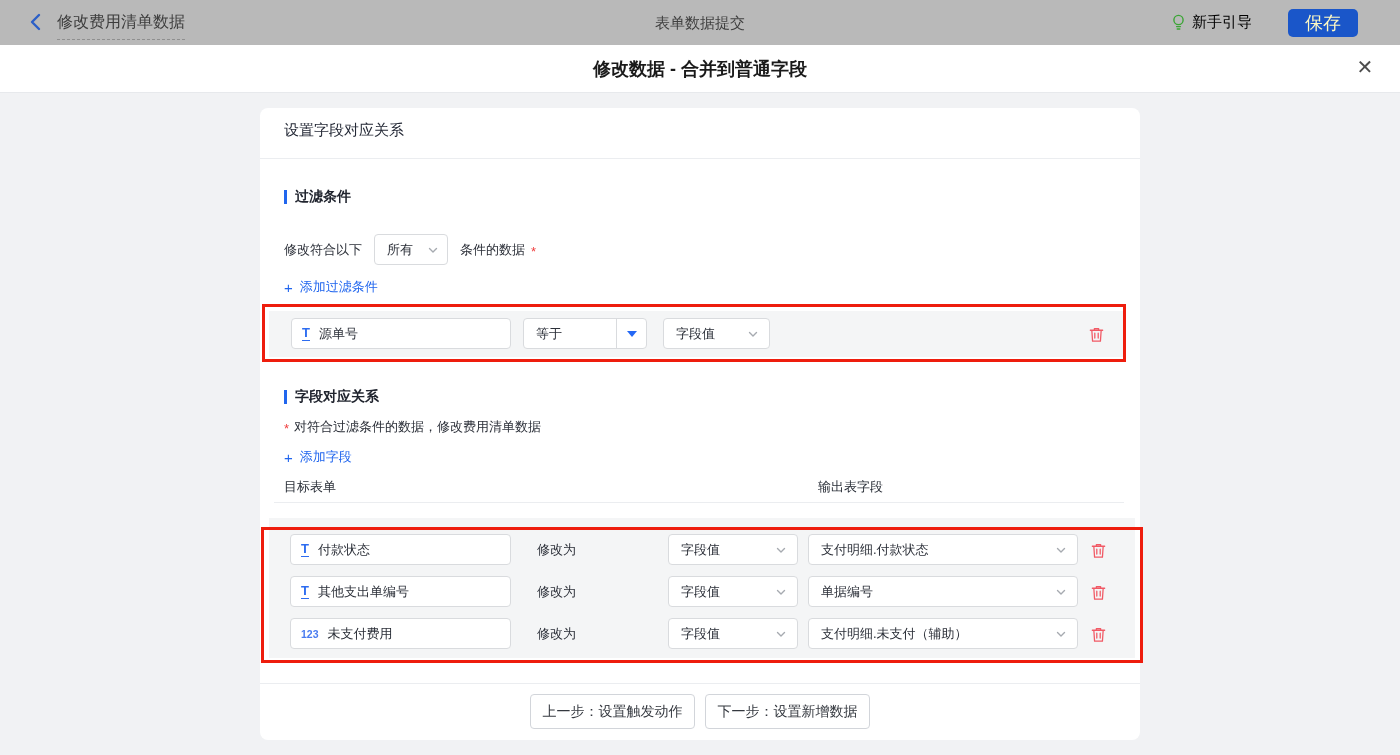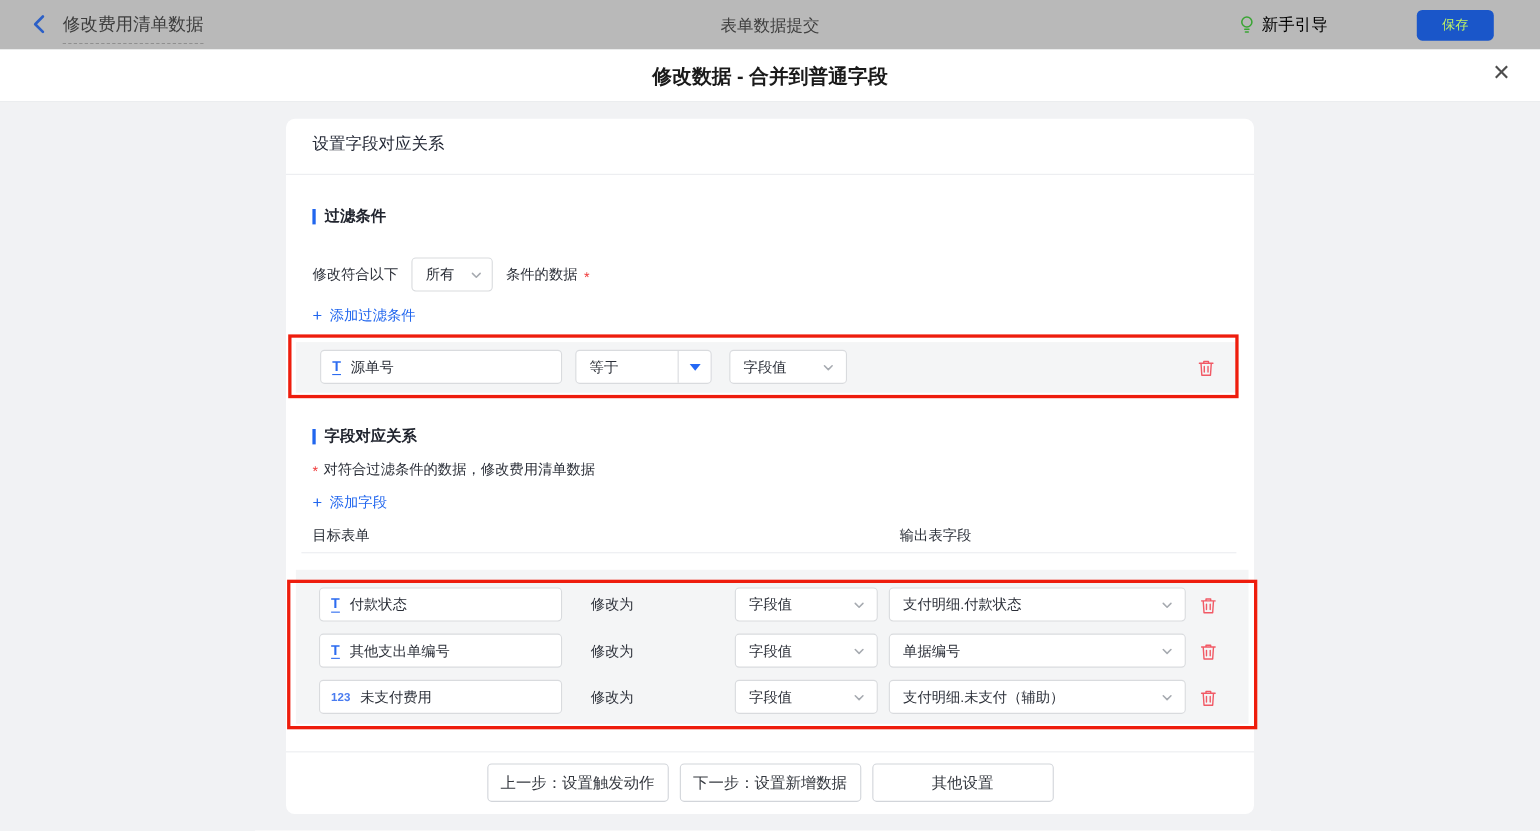--- a/index.html
+++ b/index.html
@@ -29,23 +29,22 @@
     position:absolute; left:0; right:0; top:14px; text-align:center;
     font-size:15px; color:#3f3f3f;
   }
   .topbar-right {
     position:absolute; right:42px; top:0; height:45px;
     display:flex; align-items:center; gap:36px;
   }
   .guide-link { display:flex; align-items:center; gap:6px; color:#000000; font-size:15px; cursor:pointer; }
   .save-btn {
     width:70px; height:28px; background:#1a56c9; border:none; border-radius:5px;
-    color:#bef264; font-size:12px; cursor:pointer;
+    color:#fef9c3; font-size:18px; cursor:pointer;
     font-family:inherit;
-    margin-left:45px;
   }
 
   
   .dialog-header {
     position:absolute; top:45px; left:0; width:1400px; height:48px;
     background:#ffffff; border-bottom:1px solid #e7e9ec;
   }
   .dialog-title {
     position:absolute; left:0; right:0; top:12px; text-align:center;
     font-size:18px; font-weight:700; color:#1a1a1a;
@@ -354,16 +353,15 @@
         <path d="M2.2 4 h11.6 M6 4 V2.4 h4 V4 M3.6 4 l0.7 10.2 h7.4 L12.4 4 M6.4 6.8 v4.6 M9.6 6.8 v4.6" fill="none" stroke="#f15965" stroke-width="1.2" stroke-linecap="round" stroke-linejoin="round"></path>
       </svg>
   </button>
 
   <div class="redbox redbox2"></div>
 
   <div class="divider footer-divider"></div>
   <div class="footer">
     <button class="foot-btn">上一步：设置触发动作</button>
     <button class="foot-btn">下一步：设置新增数据</button>
-    <button class="foot-btn">其他设置</button>
   </div>
 
 </div>
 
 </body></html>

